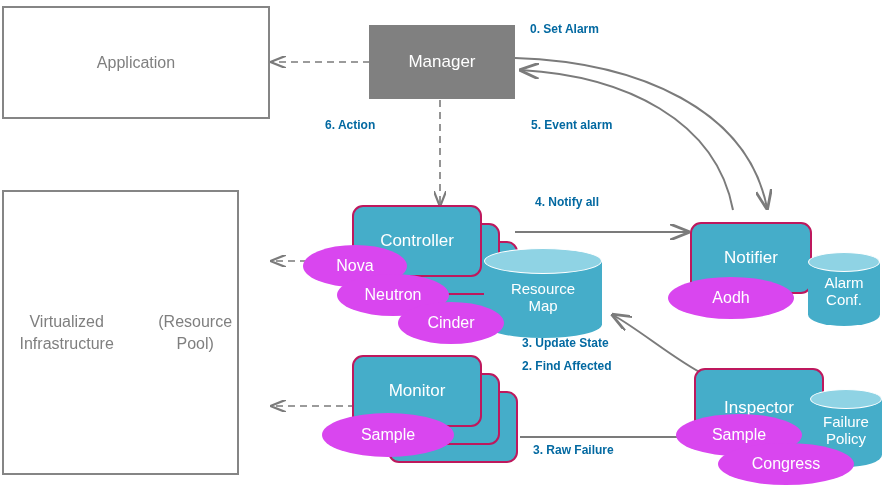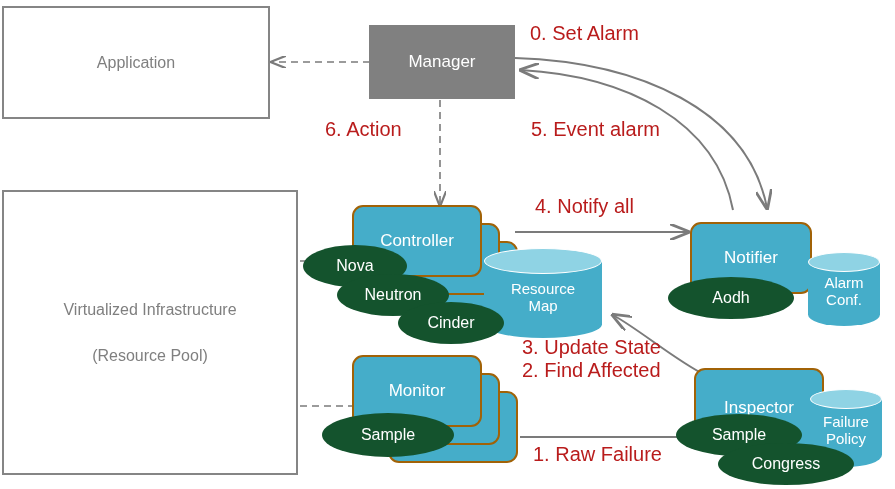--- a/index.html
+++ b/index.html
@@ -45,35 +45,35 @@
     justify-content:center;
     color:#ffffff;
     font-size:17px;
   }
   
   .tealstack{position:absolute;}
   .tealcard{
     position:absolute;
     box-sizing:border-box;
     background:#45ADC9;
-    border:2px solid #a16207;
+    border:2px solid #be185d;
     border-radius:11px;
   }
   .tealcard.front{
     display:flex;
     align-items:center;
     justify-content:center;
     color:#ffffff;
     font-size:17px;
   }
   
   .pill{
     position:absolute;
     box-sizing:border-box;
-    background:#14532d;
+    background:#d946ef;
     border-radius:50%;
     display:flex;
     align-items:center;
     justify-content:center;
     color:#ffffff;
     font-size:16px;
     white-space:nowrap;
   }
   
   .cyl{position:absolute;}
@@ -97,23 +97,24 @@
     left:0;
     width:100%;
     text-align:center;
     color:#ffffff;
     font-size:15px;
     line-height:1.15;
   }
   
   .flowlabel{
     position:absolute;
-    color:#b91c1c;
-    font-size:20px;
+    color:#0369a1;
+    font-size:12px;
     white-space:nowrap;
+    font-weight:bold;
   }
 </style>
 </head>
 <body>
 
 <div id="stage">
 
   <svg id="wires" viewBox="0 0 895 489">
     <defs>
       <marker id="arrowSolid" markerWidth="10" markerHeight="8" refX="9" refY="4" orient="auto">
@@ -140,21 +141,21 @@
 
     <path d="M515,58 C640,62 748,110 767,208" fill="none" stroke="#7b7b7b" stroke-width="2" marker-end="url(#arrowSolid)"></path>
 
     <path d="M733,210 C716,120 625,76 521,70" fill="none" stroke="#7b7b7b" stroke-width="2" marker-end="url(#arrowSolid)"></path>
   </svg>
 
   <div class="plainbox" style="left:2px;top:6px;width:268px;height:113px;">
     <span>Application</span>
   </div>
 
-  <div class="plainbox" style="left:2px;top:190px;width:296px;height:285px;flex-direction:column;gap:24px;">
+  <div class="plainbox" style="left:2px;top:190px;width:237px;height:285px;flex-direction:row;gap:24px;">
     <span>Virtualized  Infrastructure</span>
     <span>(Resource Pool)</span>
   </div>
 
   <div class="managerbox" style="left:369px;top:25px;width:146px;height:74px;">
     <span>Manager</span>
   </div>
 
   <div class="tealstack" style="left:352px;top:205px;width:200px;height:135px;">
     <div class="tealcard" style="left:36px;top:36px;width:130px;height:72px;"></div>
@@ -230,15 +231,15 @@
   <div class="pill" style="left:718px;top:443px;width:136px;height:42px;">
     <span>Congress</span>
   </div>
 
   <div class="flowlabel" style="left:530px;top:22px;">0. Set Alarm</div>
   <div class="flowlabel" style="left:531px;top:118px;">5. Event alarm</div>
   <div class="flowlabel" style="left:325px;top:118px;">6. Action</div>
   <div class="flowlabel" style="left:535px;top:195px;">4. Notify all</div>
   <div class="flowlabel" style="left:522px;top:336px;">3. Update State</div>
   <div class="flowlabel" style="left:522px;top:359px;">2. Find Affected</div>
-  <div class="flowlabel" style="left:533px;top:443px;">1. Raw Failure</div>
+  <div class="flowlabel" style="left:533px;top:443px;">3. Raw Failure</div>
 
 </div>
 
 </body></html>

